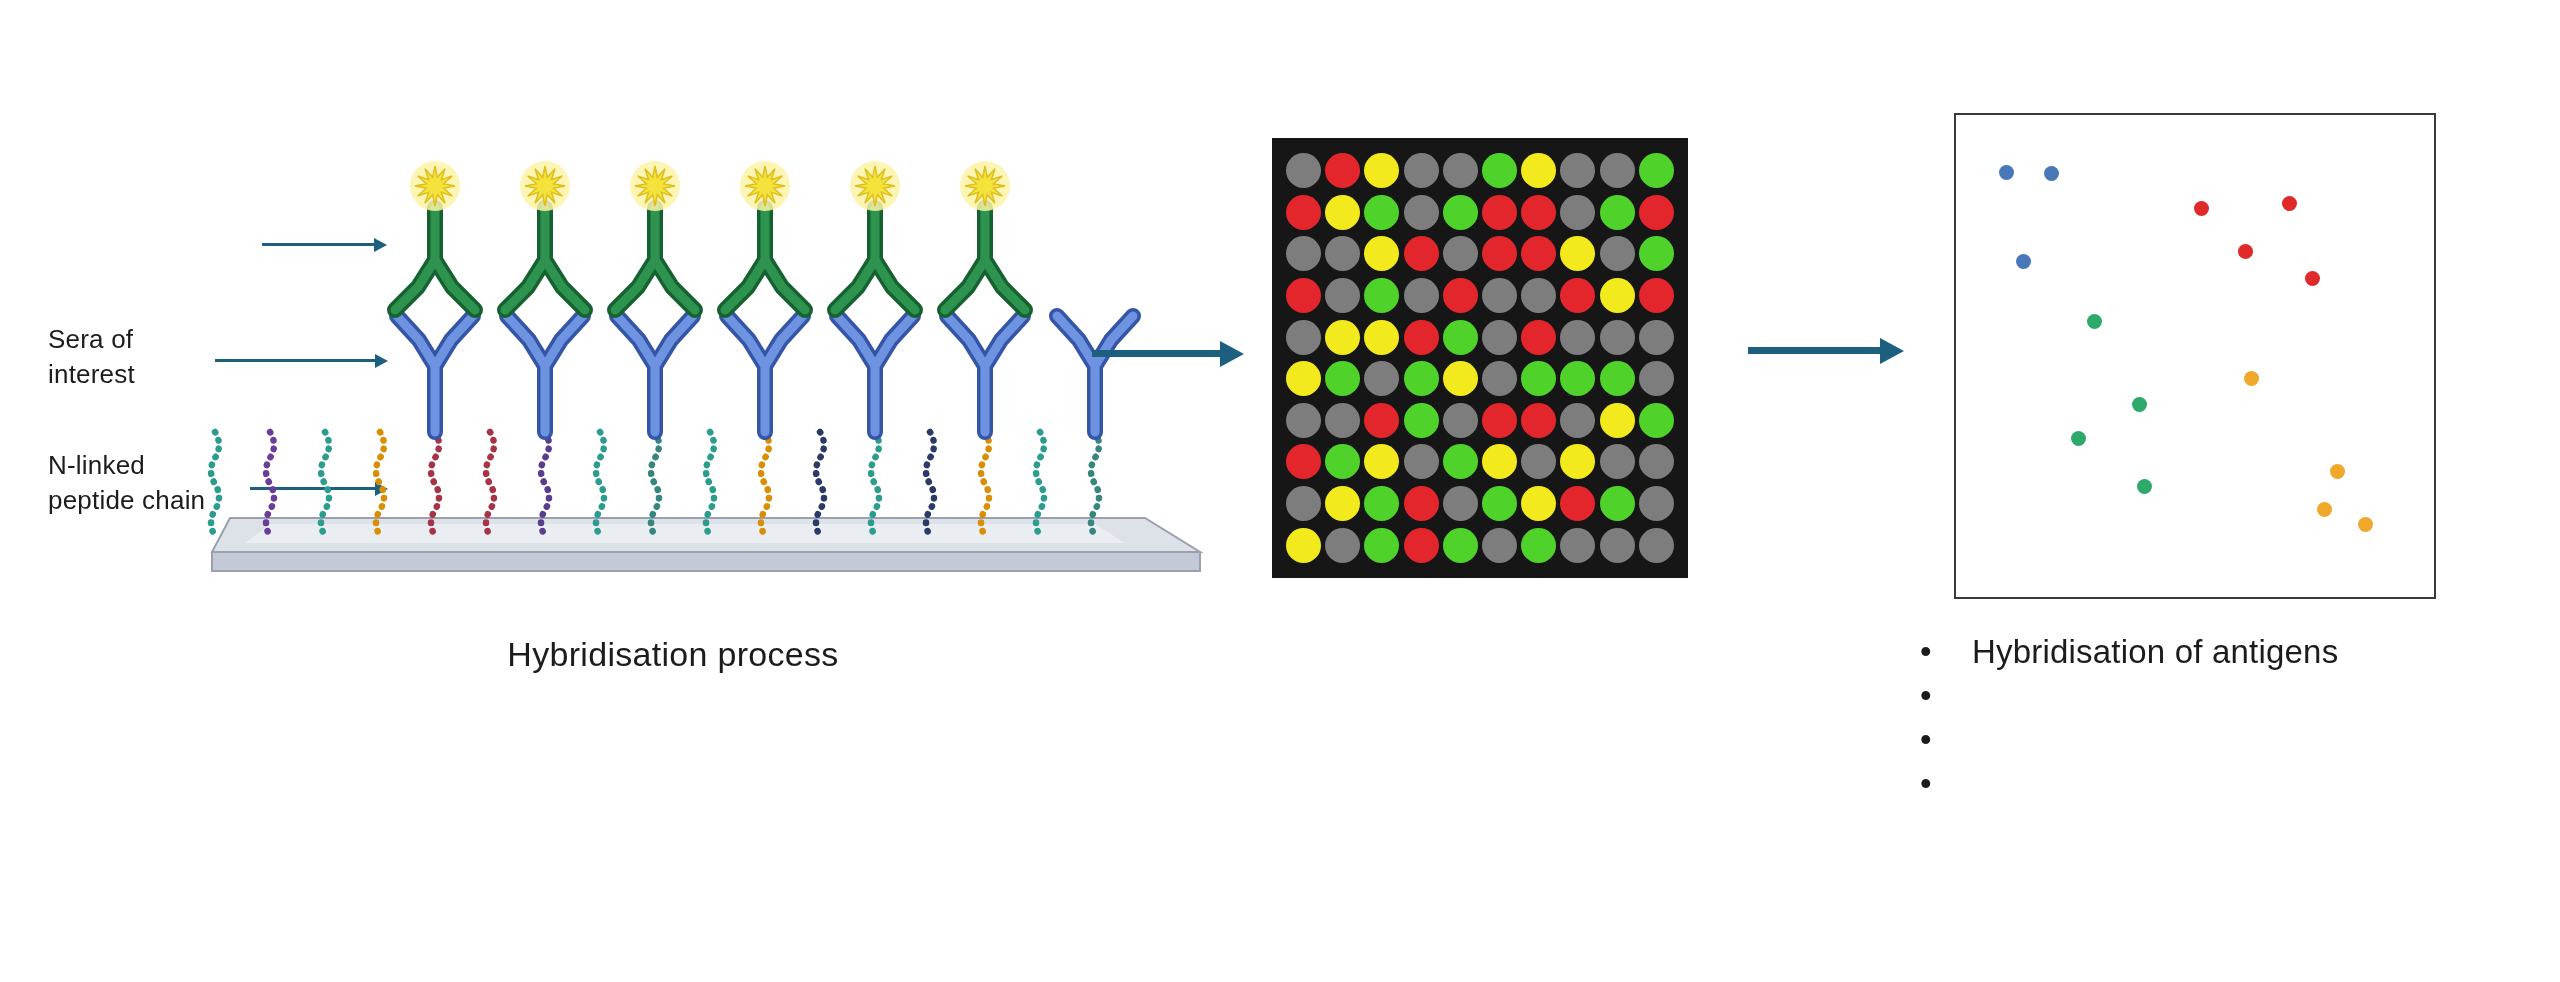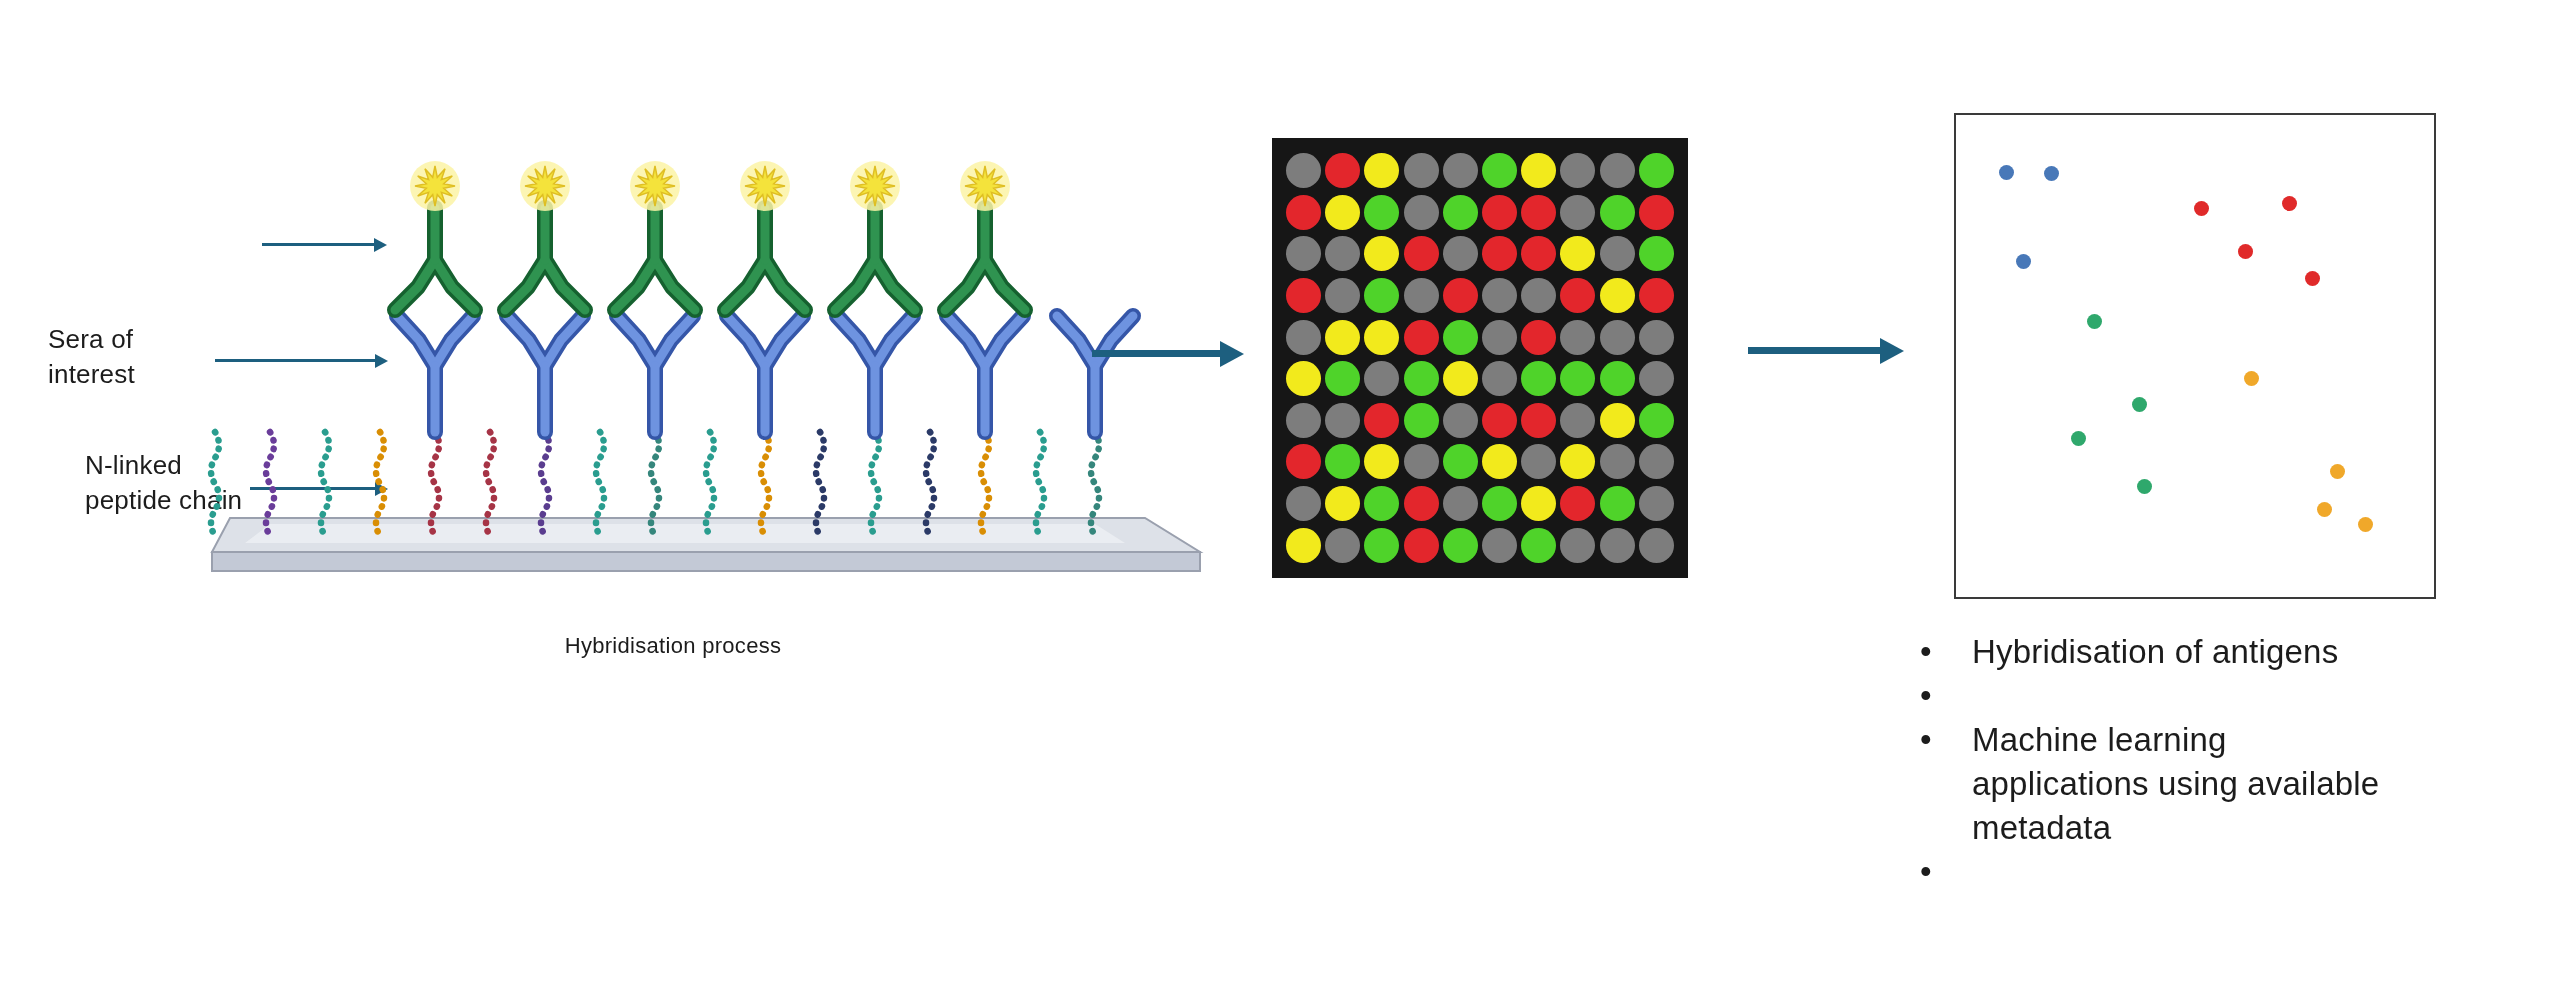--- a/index.html
+++ b/index.html
@@ -3,38 +3,38 @@
 <meta charset="utf-8">
 <style>
   *{margin:0;padding:0;box-sizing:border-box;}
   html,body{background:#ffffff;}
   .page{position:relative;width:2560px;height:982px;background:#ffffff;
         font-family:"Liberation Sans","DejaVu Sans",sans-serif;color:#1c1c1c;overflow:hidden;}
 
   .diagram-label{position:absolute;font-size:26px;line-height:1.34;white-space:pre-line;letter-spacing:.2px;}
   #label-fluor{left:48px;top:103px;}
   #label-sera{left:48px;top:322px;}
-  #label-peptide{left:48px;top:448px;margin-left:37px;}
+  #label-peptide{left:48px;top:448px;}
 
   .h-arrow{position:absolute;height:3px;}
   .h-arrow::after{content:"";position:absolute;right:-13px;top:50%;transform:translateY(-50%);
         border-left:13px solid currentColor;border-top:7px solid transparent;border-bottom:7px solid transparent;}
   #arrow-fluor{left:262px;top:243px;width:112px;}
   #arrow-sera{left:215px;top:359px;width:160px;}
   #arrow-peptide{left:250px;top:487px;width:125px;}
 
   .flow-arrow{position:absolute;height:7px;}
   .flow-arrow::after{content:"";position:absolute;right:-24px;top:50%;transform:translateY(-50%);
         border-left:24px solid currentColor;border-top:13px solid transparent;border-bottom:13px solid transparent;}
   #flow-arrow-1{left:1092px;top:350px;width:128px;}
   #flow-arrow-2{left:1748px;top:347px;width:132px;}
 
   #diagram-svg{position:absolute;left:200px;top:140px;}
 
-  .caption{position:absolute;font-size:22px;line-height:1.3;text-align:center;white-space:pre-line;letter-spacing:.3px;}
+  .caption{position:absolute;font-size:34px;line-height:1.3;text-align:center;white-space:pre-line;letter-spacing:.3px;}
   #caption-left{left:373px;top:632px;width:600px;}
   #caption-mid{left:1180px;top:632px;width:600px;}
 
   #microarray{position:absolute;left:1272px;top:138px;width:416px;height:440px;
         display:grid;grid-template-columns:repeat(10,1fr);padding:12px;place-items:center;}
   .array-dot{width:35px;height:35px;border-radius:50%;}
 
   #scatter{position:absolute;left:1954px;top:113px;width:482px;height:486px;background:#ffffff;border:2px solid #3a3a3a;}
   .scatter-dot{position:absolute;width:15px;height:15px;border-radius:50%;}
 
@@ -299,22 +299,19 @@
   <ul class="bullets">
     <li>
       <span class="bullet-marker">•</span>
       <span class="bullet-text">Hybridisation of antigens</span>
     </li>
     <li>
       <span class="bullet-marker">•</span>
     </li>
     <li>
       <span class="bullet-marker">•</span>
-      <span class="bullet-text">Machine learning
-applications using available
-metadata</span>
     </li>
     <li>
       <span class="bullet-marker">•</span>
     </li>
   </ul>
 
 </div>
 
 </body></html>

